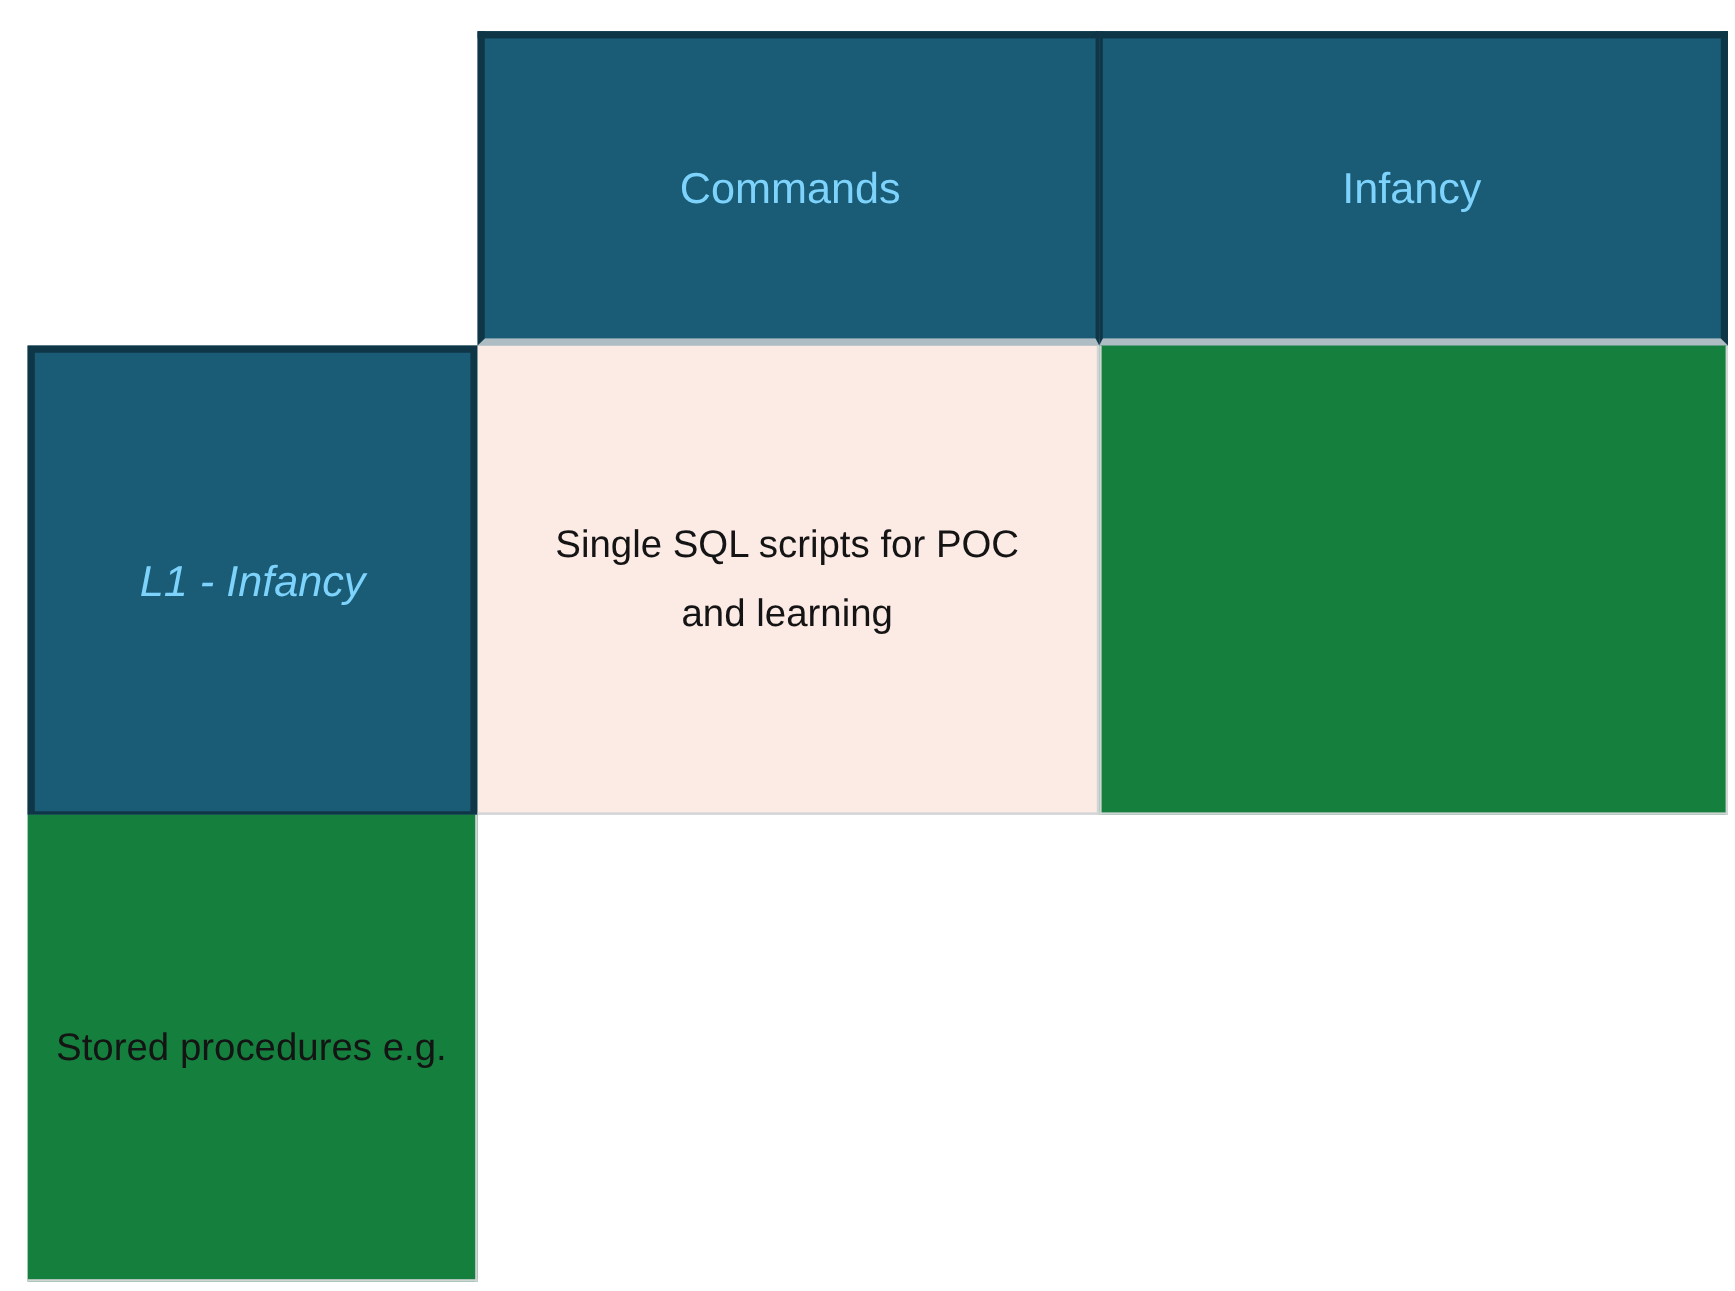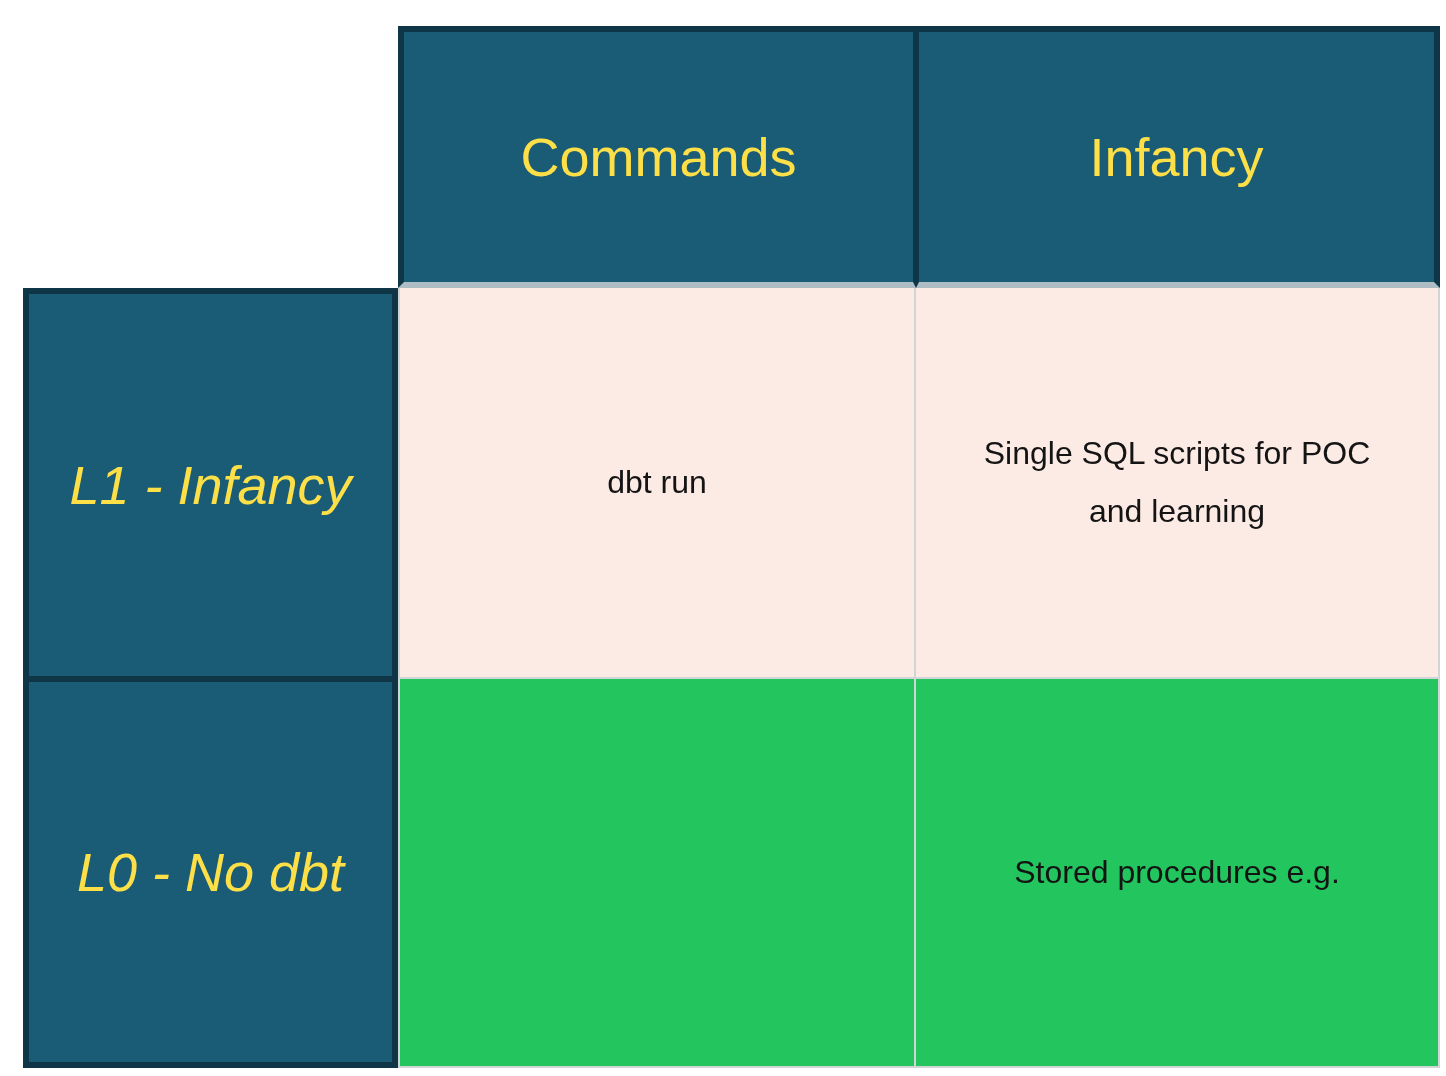--- a/index.html
+++ b/index.html
@@ -33,22 +33,22 @@
     align-items: center;
     justify-content: center;
     text-align: center;
   }
   .corner {
     background: transparent;
     border: none;
   }
   .teal {
     background: var(--teal);
-    color: #fde047;
-    font-size: 54px;
+    color: #7dd3fc;
+    font-size: 36px;
     font-weight: 400;
     line-height: 1.2;
   }
   .colhead {
     border-top: 6px solid var(--dark);
     border-bottom: 6px solid var(--band);
   }
   .colhead.c1 { border-left: 6px solid var(--dark); border-right: 3px solid var(--dark); }
   .colhead.c2 { border-left: 3px solid var(--dark); border-right: 6px solid var(--dark); }
   .rowhead {
@@ -62,41 +62,39 @@
     font-size: 32px;
     color: var(--ink);
     line-height: 1.8;
     white-space: pre-line;
     border-right: 2px solid var(--grid);
     border-bottom: 2px solid var(--grid);
     padding: 0 20px;
   }
   .body.c1 { border-left: 2px solid var(--grid); }
   .pink  { background: var(--pink); }
-  .white { background: #22c55e; }
+  .white { background: #15803d; }
 </style>
 </head>
 <body>
 
 <main>
   <div class="matrix-grid">
 
     <div class="cell corner"></div>
 
     <div class="cell teal colhead c1">Commands</div>
 
     <div class="cell teal colhead c2">Infancy</div>
 
     <div class="cell teal rowhead r1">L1 - Infancy</div>
 
-    <div class="cell body pink c1">dbt run</div>
 
     <div class="cell body pink c2">Single SQL scripts for POC
 and learning</div>
 
-    <div class="cell teal rowhead r2">L0 - No dbt</div>
 
     <div class="cell body white c1"></div>
 
     <div class="cell body white c2">Stored procedures e.g.</div>
 
   </div>
 </main>
 
 </body></html>

